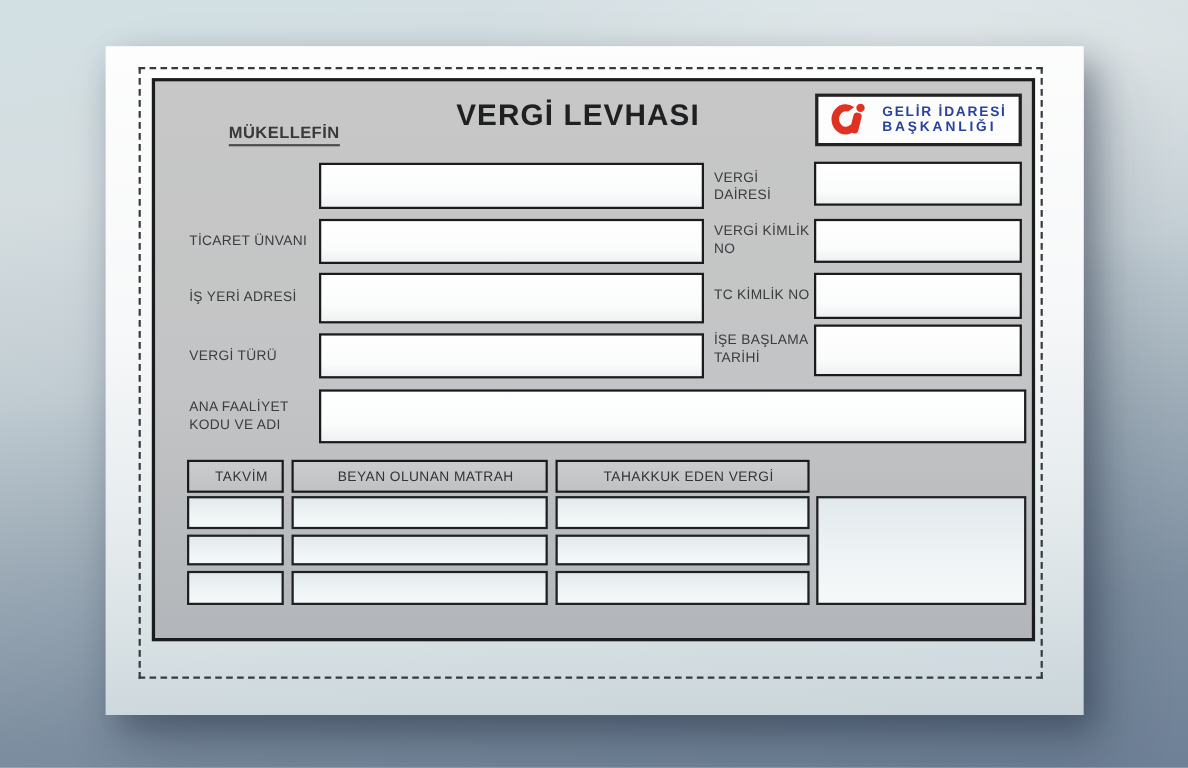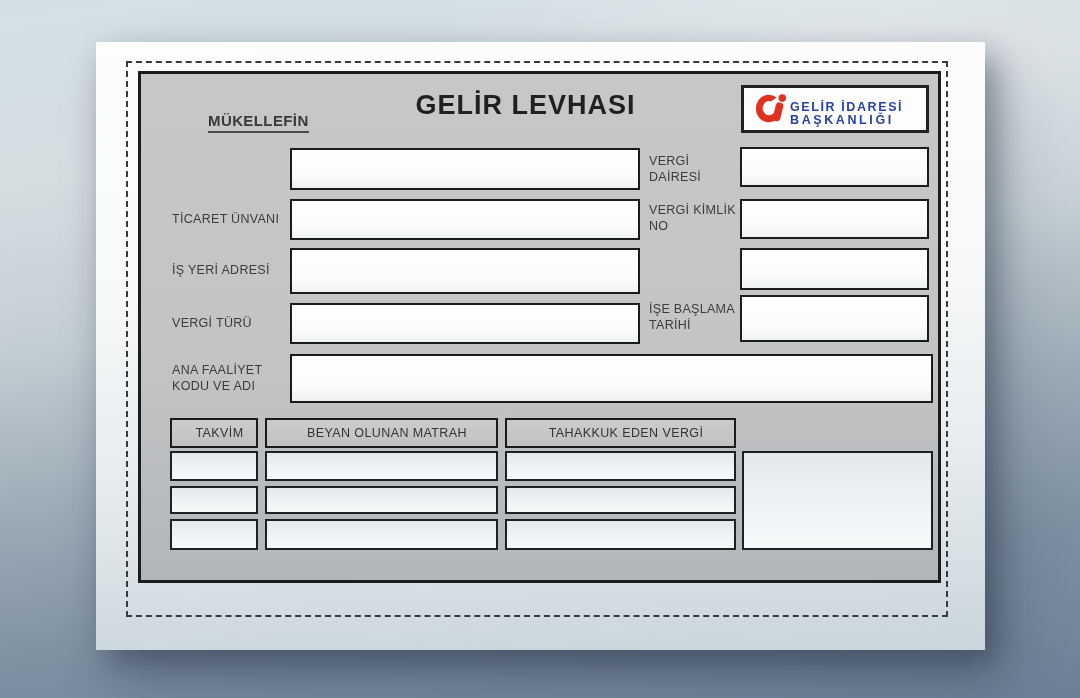--- a/index.html
+++ b/index.html
@@ -35,21 +35,21 @@
     font-size:27px;font-weight:bold;letter-spacing:1px;color:#1f2022;
   }
   .section-heading{
     position:absolute;left:29px;top:38px;
     font-size:15px;font-weight:bold;color:#38393b;letter-spacing:.4px;
     border-bottom:2px solid #4a4b4d;padding-bottom:2px;margin-left:38px;
   }
   .logo-box{
     position:absolute;left:600px;top:11px;width:188px;height:48px;
     background:#fdfdfd;border:3px solid #222;box-sizing:border-box;
-    display:flex;align-items:flex-end;gap:0;padding:2px 4px;
+    display:flex;align-items:center;gap:12px;padding:2px 4px;
   }
   .logo-text{line-height:1.1;font-weight:bold;font-size:12.5px;color:#27439f;}
   .logo-text .l1{letter-spacing:1.6px;}
   .logo-text .l2{letter-spacing:2.6px;}
   .flabel{
     position:absolute;display:flex;align-items:center;
     font-size:12.5px;color:#3b3c3e;letter-spacing:.3px;line-height:1.25;
     white-space:pre-line;
   }
   .fbox{
@@ -70,21 +70,21 @@
 </style>
 </head>
 <body>
 
 <div class="scene">
   <div class="paper">
     <div class="dashed"></div>
 
     <div class="panel">
 
-      <div class="title">GELİR LEVHASI</div>
+      <div class="title">VERGİ LEVHASI</div>
 
       <div class="section-heading">MÜKELLEFİN</div>
 
       <div class="logo-box">
         <span style="display:inline-block;width:42px;height:38px;">
           <svg viewBox="0 0 44 40" width="42" height="38">
             <path d="M 30 8 A 13.5 14.5 0 1 0 31 30 L 26.5 24.5 A 6.5 7.5 0 1 1 24 12 Z" fill="#e03222"></path>
             <rect x="27.5" y="13" width="8" height="20" rx="3.5" transform="rotate(14 31.5 23)" fill="#e03222"></rect>
             <circle cx="36" cy="8.5" r="4" fill="#e03222"></circle>
           </svg>
@@ -111,20 +111,21 @@
       <div class="fbox" style="left:149px;top:280px;width:643px;height:49px;"></div>
 
       <div class="flabel" style="left:508px;top:76px;height:40px;width:90px;">VERGİ
 DAİRESİ</div>
       <div class="fbox" style="left:599px;top:73px;width:189px;height:40px;"></div>
 
       <div class="flabel" style="left:508px;top:125px;height:40px;width:90px;">VERGİ KİMLİK
 NO</div>
       <div class="fbox" style="left:599px;top:125px;width:189px;height:40px;"></div>
 
+      <div class="flabel" style="left:508px;top:174px;height:42px;width:92px;">TC KİMLİK NO</div>
       <div class="fbox" style="left:599px;top:174px;width:189px;height:42px;"></div>
 
       <div class="flabel" style="left:508px;top:220px;height:48px;width:90px;">İŞE BAŞLAMA
 TARİHİ</div>
       <div class="fbox" style="left:599px;top:221px;width:189px;height:47px;"></div>
 
       <div class="thead" style="left:29px;top:344px;width:88px;">TAKVİM</div>
       <div class="thead" style="left:364px;top:344px;width:231px;">TAHAKKUK EDEN VERGİ</div>
       <div class="thead" style="left:124px;top:344px;width:233px;">BEYAN OLUNAN MATRAH</div>
 

